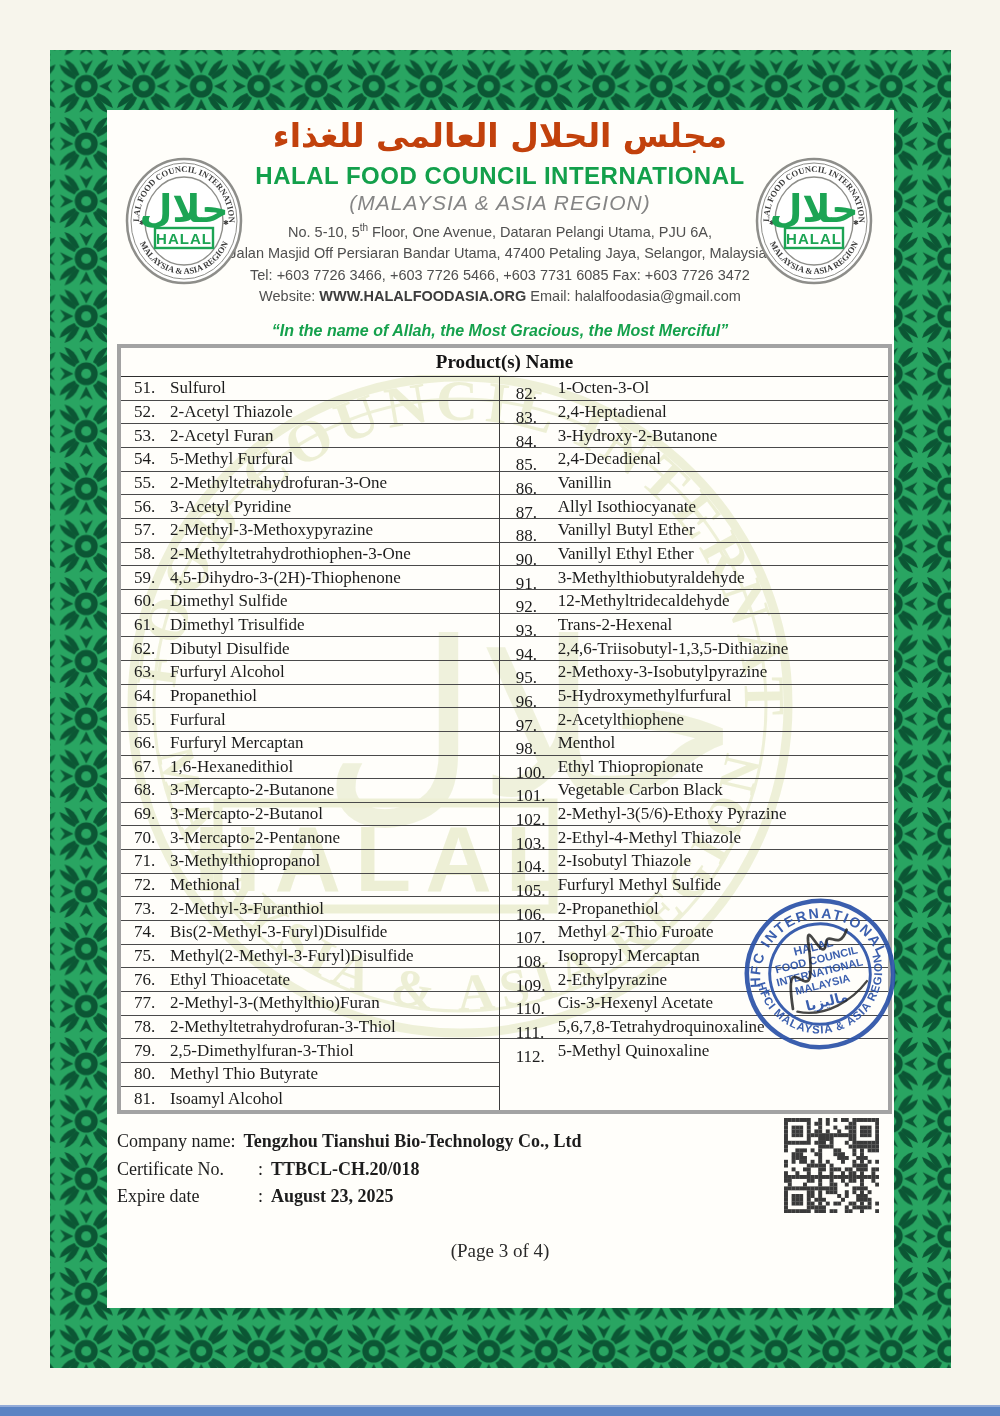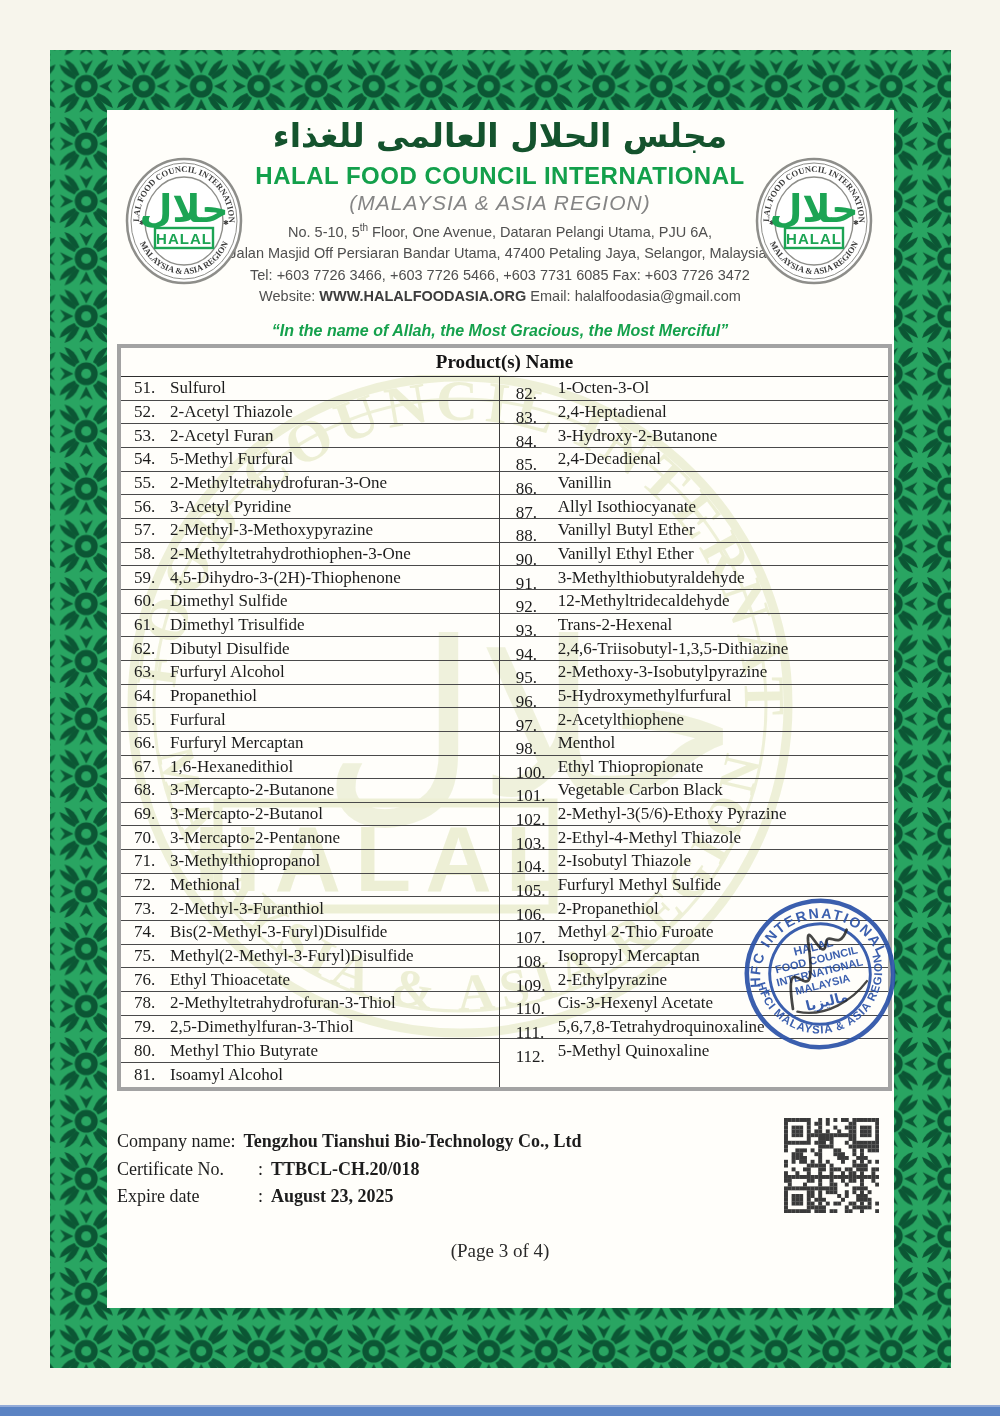--- a/index.html
+++ b/index.html
@@ -6,21 +6,21 @@
   body{
     width:1000px;height:1416px;position:relative;overflow:hidden;
     background:#f7f5ec;
     font-family:"Liberation Sans",sans-serif;
     color:#222;
   }
   .inner-paper{position:absolute;left:107px;top:110px;width:787px;height:1198px;background:#fffefa;z-index:1;}
   .border-svg{position:absolute;left:0;top:0;z-index:2;}
   
   .header{position:absolute;left:0;top:116px;width:1000px;text-align:center;z-index:4;}
-  .arabic-title{font-family:"DejaVu Sans",sans-serif;font-size:33px;font-weight:bold;color:#14532d;letter-spacing:1px;}
+  .arabic-title{font-family:"DejaVu Sans",sans-serif;font-size:33px;font-weight:bold;color:#c2410c;letter-spacing:1px;}
   .org-name{font-size:24px;font-weight:bold;color:#13a04b;margin-top:7px;letter-spacing:.5px;}
   .region{font-size:21px;font-style:italic;color:#858585;margin-top:1px;letter-spacing:1px;}
   .addr{font-size:14.5px;color:#4f4f4f;margin-top:4px;line-height:17.5px;}
   .addr sup{font-size:10px;}
   .weburl{font-weight:bold;color:#3d3d3d;}
   .bismillah{font-size:16px;font-style:italic;font-weight:bold;color:#15a14c;margin-top:16px;}
   .seal{position:absolute;top:155px;width:124px;height:132px;z-index:4;}
   .seal.left{left:122px;} .seal.right{left:752px;}
   
   .watermark{position:absolute;left:100px;top:375px;z-index:2;opacity:.55;}
@@ -257,20 +257,24 @@
           <span class="tno">74.</span>
           <span class="tnm">Bis(2-Methyl-3-Furyl)Disulfide</span>
         </div>
         <div class="trow">
           <span class="tno">75.</span>
           <span class="tnm">Methyl(2-Methyl-3-Furyl)Disulfide</span>
         </div>
         <div class="trow">
           <span class="tno">76.</span>
           <span class="tnm">Ethyl Thioacetate</span>
+        </div>
+        <div class="trow">
+          <span class="tno">77.</span>
+          <span class="tnm">2-Methyl-3-(Methylthio)Furan</span>
         </div>
         <div class="trow">
           <span class="tno">78.</span>
           <span class="tnm">2-Methyltetrahydrofuran-3-Thiol</span>
         </div>
         <div class="trow">
           <span class="tno">79.</span>
           <span class="tnm">2,5-Dimethylfuran-3-Thiol</span>
         </div>
         <div class="trow">

